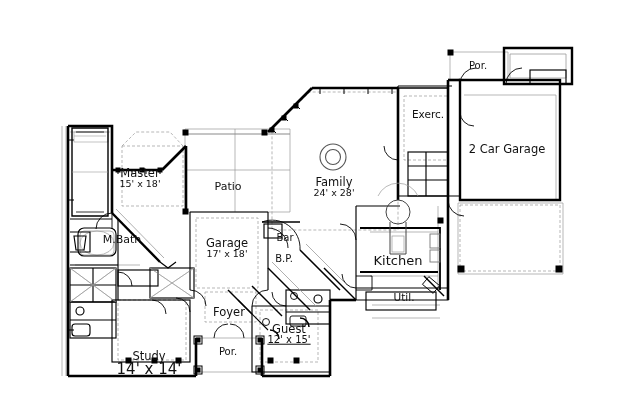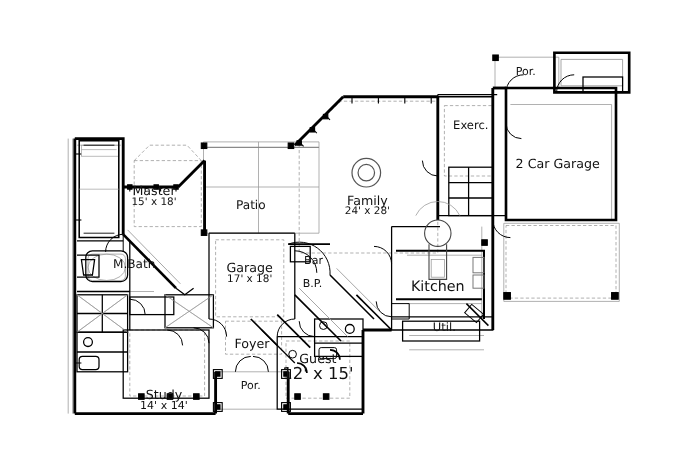--- a/index.html
+++ b/index.html
@@ -338,30 +338,30 @@
     <span class="rl-name">Garage</span>
     <span class="rl-dim" style="font-size:9.5px;">17' x 18'</span>
   </div>
 
   <div class="room-label" style="left:229px;top:312px;font-size:11.5px;">
     <span class="rl-name">Foyer</span>
   </div>
 
   <div class="room-label" style="left:149px;top:344px;font-size:11.5px;margin-top:20px;">
     <span class="rl-name">Study</span>
-    <span class="rl-dim" style="font-size:10px;">14' x 14'</span>
+    <span class="rl-dim" style="font-size:15px;">14' x 14'</span>
   </div>
 
   <div class="room-label" style="left:228px;top:352px;font-size:10px;">
     <span class="rl-name">Por.</span>
   </div>
 
   <div class="room-label" style="left:289px;top:334px;font-size:11.5px;">
     <span class="rl-name">Guest</span>
-    <span class="rl-dim" style="font-size:15px;">12' x 15'</span>
+    <span class="rl-dim" style="font-size:10px;text-decoration:underline;">12' x 15'</span>
   </div>
 
   <div class="room-label" style="left:334px;top:187px;font-size:11.5px;">
     <span class="rl-name">Family</span>
     <span class="rl-dim" style="font-size:9.5px;">24' x 28'</span>
   </div>
 
   <div class="room-label" style="left:285px;top:238px;font-size:10px;">
     <span class="rl-name">Bar</span>
   </div>

